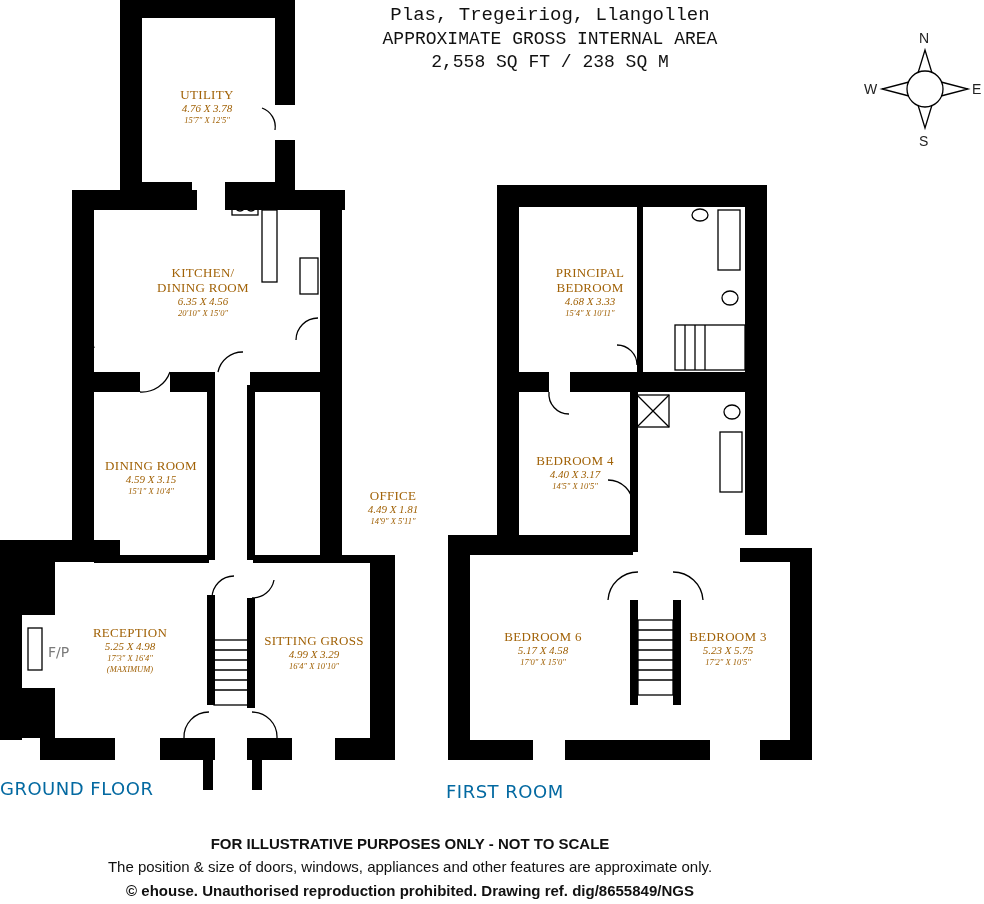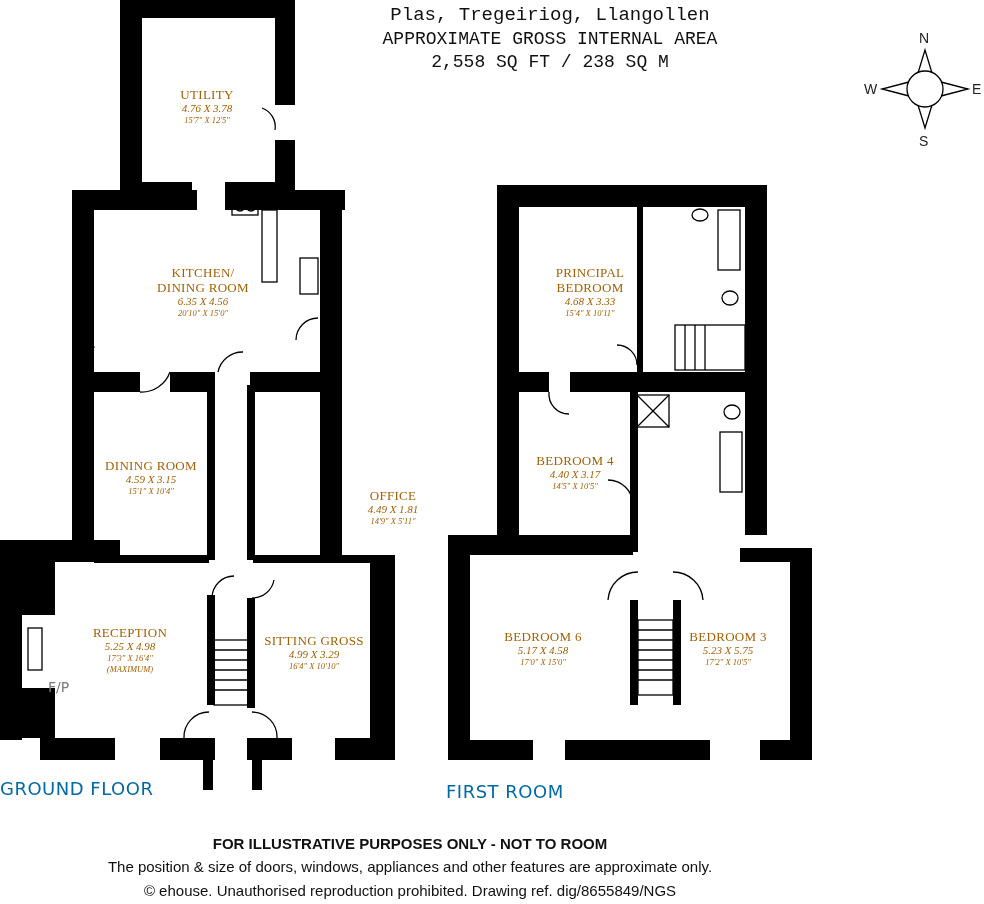--- a/index.html
+++ b/index.html
@@ -6,26 +6,26 @@
   body{width:984px;height:904px;position:relative;overflow:hidden;font-family:"Liberation Sans",sans-serif;}
   .title{position:absolute;left:340px;width:420px;text-align:center;color:#111;font-family:Liberation Mono, monospace;}
   .t1{top:4px;font-size:19px;}
   .t2{top:29px;font-size:18px;}
   .t3{top:52px;font-size:18px;}
   svg.plan{position:absolute;left:0;top:0;}
   .room{position:absolute;text-align:center;color:#a16207;font-family:Liberation Serif, serif;transform:translateX(-50%);white-space:nowrap;}
   .room .n{font-size:13px;line-height:15px;letter-spacing:0.3px;}
   .room .m{font-size:11px;font-style:italic;line-height:13px;}
   .room .i{font-size:8.5px;font-style:italic;line-height:11px;}
-  .fp{position:absolute;left:48px;top:644px;font-size:14px;color:#7a7a7a;font-family:"DejaVu Sans",sans-serif;margin-top:35px;}
+  .fp{position:absolute;left:48px;top:644px;font-size:14px;color:#7a7a7a;font-family:"DejaVu Sans",sans-serif;}
   .floor-label{position:absolute;font-size:18px;color:#0369a1;font-family:"DejaVu Sans",sans-serif;letter-spacing:0.5px;}
   .foot{position:absolute;left:0;width:820px;text-align:center;color:#111;}
   .f1{top:835px;font-size:15px;font-weight:bold;}
   .f2{top:858px;font-size:15px;}
-  .f3{top:882px;font-size:15px;}
+  .f3{top:882px;font-size:15px;font-weight:bold;}
   .compass-letter{position:absolute;font-size:14px;color:#222;font-family:"Liberation Sans",sans-serif;}
 </style>
 </head>
 <body>
 
 <div class="title t1">Plas, Tregeiriog, Llangollen</div>
 <div class="title t2">APPROXIMATE GROSS INTERNAL AREA</div>
 <div class="title t3">2,558 SQ FT / 238 SQ M</div>
 
 <svg class="plan" width="984" height="904" viewBox="0 0 984 904">
@@ -201,15 +201,15 @@
 </div>
 <div class="room" style="left:728px;top:629px;">
   <div class="n">BEDROOM 3</div>
   <div class="m">5.23 X 5.75</div>
   <div class="i">17'2" X 10'5"</div>
 </div>
 
 <div class="floor-label" style="left:0px;top:778px;">GROUND FLOOR</div>
 <div class="floor-label" style="left:446px;top:781px;">FIRST ROOM</div>
 
-<div class="foot f1">FOR ILLUSTRATIVE PURPOSES ONLY - NOT TO ROOM</div>
+<div class="foot f1">FOR ILLUSTRATIVE PURPOSES ONLY - NOT TO SCALE</div>
 <div class="foot f2">The position &amp; size of doors, windows, appliances and other features are approximate only.</div>
 <div class="foot f3">© ehouse. Unauthorised reproduction prohibited. Drawing ref. dig/8655849/NGS</div>
 
 </body></html>

